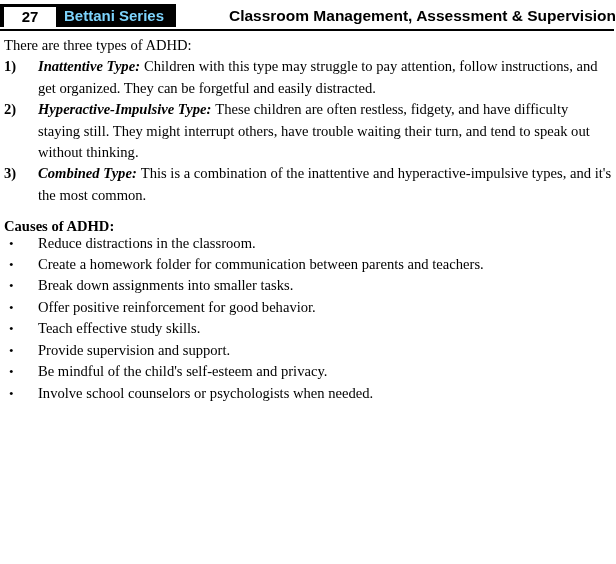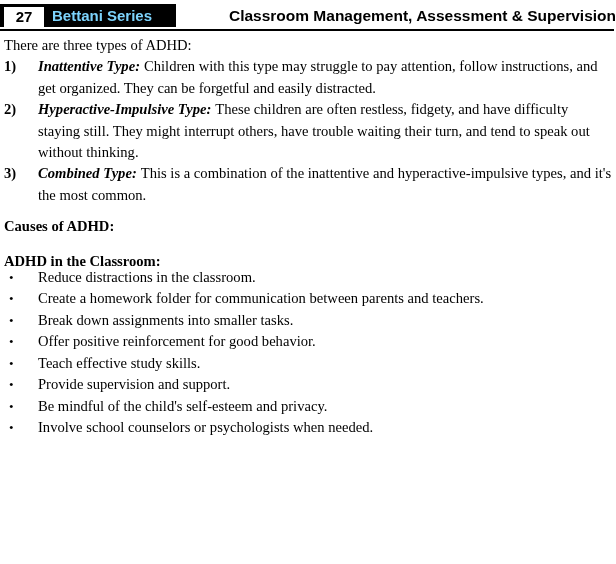--- a/index.html
+++ b/index.html
@@ -31,21 +31,21 @@
     width: 176px;
     display: flex;
     align-items: stretch;
     flex-shrink: 0;
   }
   .page-num-box {
     background: #ffffff;
     color: #000000;
     margin-left: 4px;
     margin-top: 3px;
-    width: 40px;
+    width: 52px;
     text-align: center;
     line-height: 20px;
   }
   .series-label {
     color: #7dd3fc;
     padding-left: 8px;
     white-space: nowrap;
   }
   .header-title {
     flex: 1;
@@ -118,21 +118,20 @@
     <span class="num">2)</span>
     <span class="itext"><span class="tname">Hyperactive-Impulsive Type:</span><span>These children are often restless, fidgety, and have difficulty staying still. They might interrupt others, have trouble waiting their turn, and tend to speak out without thinking.</span></span>
   </div>
   <div class="num-item">
     <span class="num">3)</span>
     <span class="itext"><span class="tname">Combined Type:</span><span>This is a combination of the inattentive and hyperactive-impulsive types, and it's the most common.</span></span>
   </div>
 
   <div class="section-heading heading-causes">Causes of ADHD:</div>
 
-  <div class="section-heading heading-classroom">ADHD in the Classroom:</div>
 
   <div class="bullet-list">
     <div class="bullet-row">
       <span class="dot">•</span>
       <span class="btext">Reduce distractions in the classroom.</span>
     </div>
     <div class="bullet-row">
       <span class="dot">•</span>
       <span class="btext">Create a homework folder for communication between parents and teachers.</span>
     </div>

